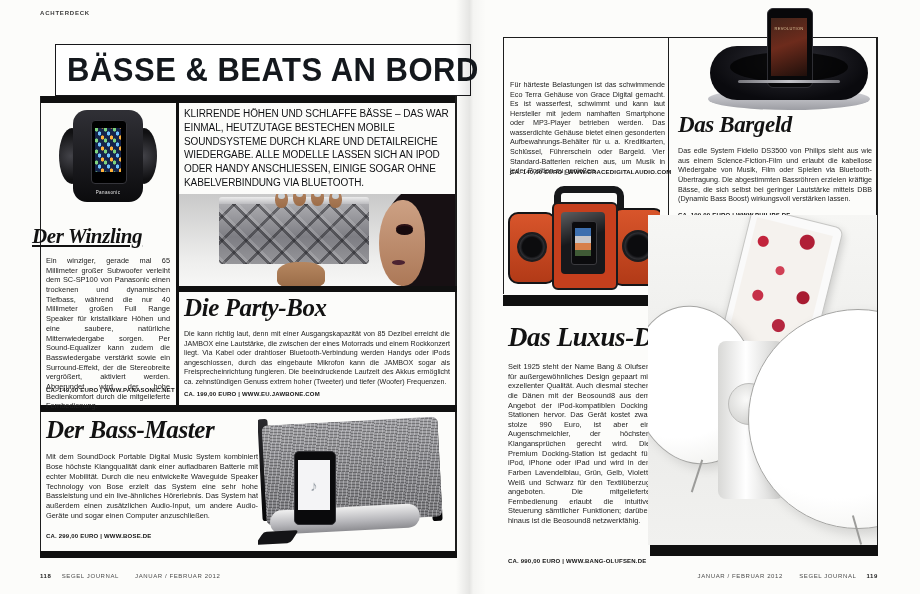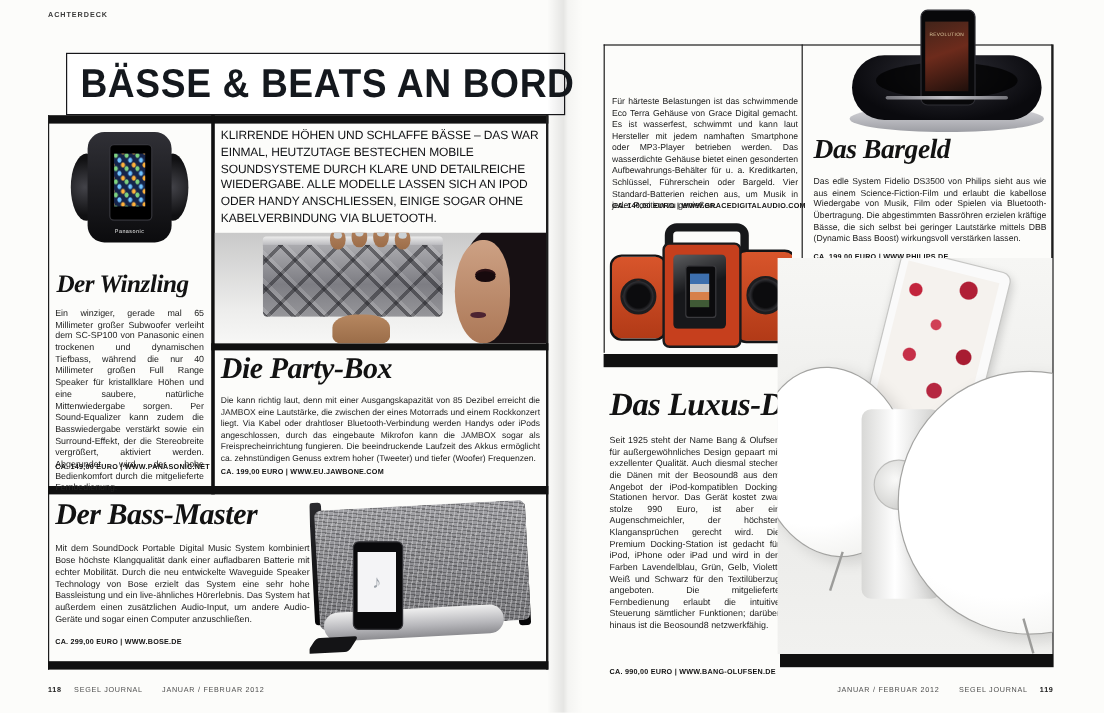--- a/index.html
+++ b/index.html
@@ -113,21 +113,21 @@
   <div class="abs photo" style="left:41px;top:102px;width:134px;height:122px;">
     <div class="abs pan-wing" style="left:18px;top:26px;"></div>
     <div class="abs pan-wing" style="left:90px;top:26px;"></div>
     <div class="abs pan-body"></div>
     <div class="abs pan-phone">
       <div class="abs pan-screen"></div>
     </div>
     <div class="abs pan-label">Panasonic</div>
   </div>
 
-  <div class="abs title-serif" style="left:47px;top:224px;font-size:21px;">Der Winzling</div>
+  <div class="abs title-serif" style="left:32px;top:224px;font-size:21px;text-decoration:underline;">Der Winzling</div>
   <div class="abs body-serif" style="left:46px;top:256px;width:124px;font-size:7.4px;line-height:1.31;">Ein winziger, gerade mal 65 Millimeter großer Subwoofer verleiht dem SC-SP100 von Panasonic einen trockenen und dynamischen Tiefbass, während die nur 40 Millimeter großen Full Range Speaker für kristallklare Höhen und eine saubere, natürliche Mittenwiedergabe sorgen. Per Sound-Equalizer kann zudem die Basswiedergabe verstärkt sowie ein Surround-Effekt, der die Stereobreite vergrößert, aktiviert werden. Abgerundet wird der hohe Bedienkomfort durch die mitgelieferte Fernbedienung.</div>
   <div class="abs price" style="left:46px;top:387px;">CA. 149,00 EURO | WWW.PANASONIC.NET</div>
 
   <div class="abs intro" style="left:184px;top:107px;width:266px;">KLIRRENDE HÖHEN UND SCHLAFFE BÄSSE – DAS WAR EINMAL, HEUTZUTAGE BESTECHEN MOBILE SOUNDSYSTEME DURCH KLARE UND DETAILREICHE WIEDERGABE. ALLE MODELLE LASSEN SICH AN IPOD ODER HANDY ANSCHLIESSEN, EINIGE SOGAR OHNE KABELVERBINDUNG VIA BLUETOOTH.</div>
 
   <div class="abs photo jam-bg" style="left:179px;top:194px;width:276px;height:92px;">
     <div class="abs jam-hair"></div>
     <div class="abs jam-face"></div>
     <div class="abs jam-eye"></div>
     <div class="abs jam-lips"></div>

